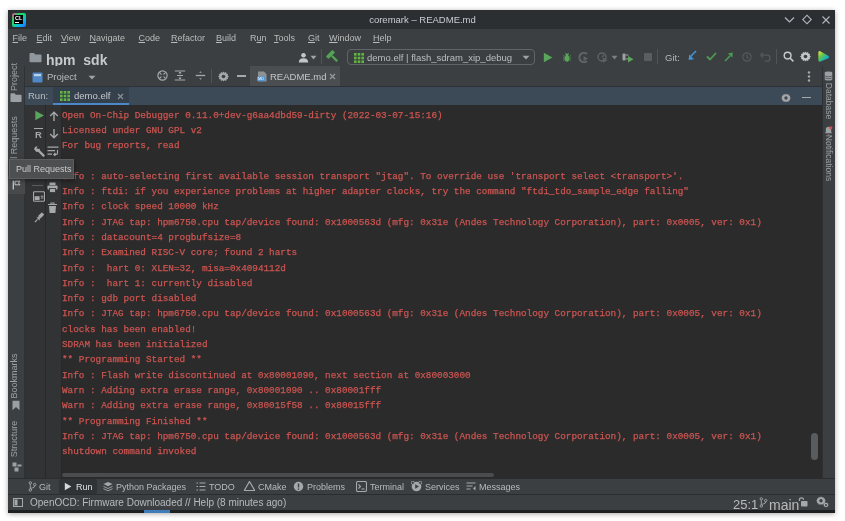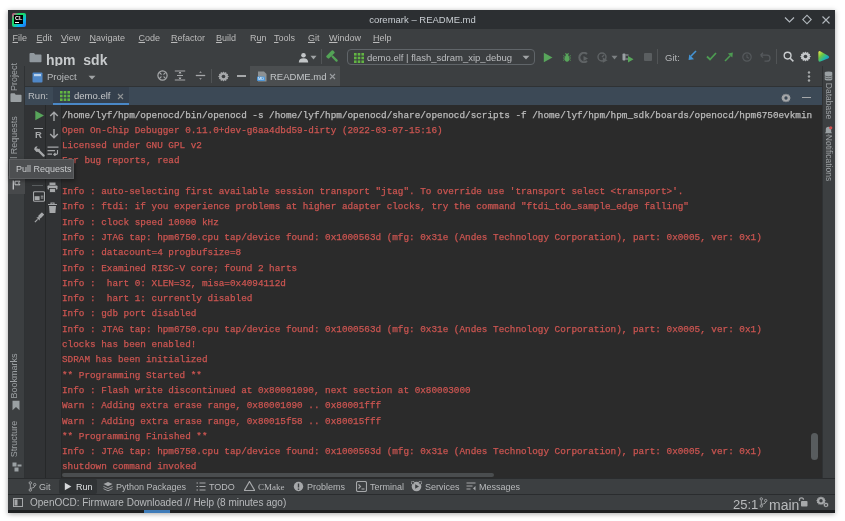--- a/index.html
+++ b/index.html
@@ -270,21 +270,21 @@
     <circle cx="6" cy="6" r="2" fill="#3c4956"></circle>
   </svg>
 <div class="abs" style="left:802px;top:96.5px;width:9px;height:1.6px;background:#a6a8aa;"></div>
 
 <div id="mainarea"></div>
 <div id="stripeL"></div>
 <div id="stripeR"></div>
 <div id="tcol1"></div>
 <div id="tcol2"></div>
 <div id="console">
-<pre id="con"><span class="g">/home/lyf/hpm/openocd/bin/openocd -s /home/lyf/hpm/openocd/share/openocd/scripts -f /home/lyf/hpm/hpm_sdk/boards/openocd/hpm6750evkmin</span>
+<pre id="con">
 Open On-Chip Debugger 0.11.0+dev-g6aa4dbd59-dirty (2022-03-07-15:16)
 Licensed under GNU GPL v2
 For bug reports, read
 <span style="padding-left:31px"></span>
 Info : auto-selecting first available session transport "jtag". To override use 'transport select &lt;transport&gt;'.
 Info : ftdi: if you experience problems at higher adapter clocks, try the command "ftdi_tdo_sample_edge falling"
 Info : clock speed 10000 kHz
 Info : JTAG tap: hpm6750.cpu tap/device found: 0x1000563d (mfg: 0x31e (Andes Technology Corporation), part: 0x0005, ver: 0x1)
 Info : datacount=4 progbufsize=8
 Info : Examined RISC-V core; found 2 harts
@@ -418,21 +418,21 @@
     <path d="M0.5 5.4 L5.5 7.7 L10.5 5.4 M0.5 7.9 L5.5 10.2 L10.5 7.9" stroke="#a6a8aa" stroke-width="1" fill="none"></path>
   </svg>
 <div class="bitem" style="left:116px;">Python Packages</div>
 <svg class="abs" style="left:196px;top:482px;" width="10" height="9" viewBox="0 0 10 9">
     <path d="M0.5 1 L2 1 M0.5 4.5 L2 4.5 M0.5 8 L2 8 M3.5 1 L9.5 1 M3.5 4.5 L9.5 4.5 M3.5 8 L9.5 8" stroke="#a6a8aa" stroke-width="1.2"></path>
   </svg>
 <div class="bitem" style="left:209px;">TODO</div>
 <svg class="abs" style="left:244px;top:481px;" width="11" height="10" viewBox="0 0 11 10">
     <path d="M5.5 0.5 L10.7 9.5 L0.3 9.5 Z" fill="none" stroke="#a6a8aa" stroke-width="1.2"></path>
   </svg>
-<div class="bitem" style="left:258px;font-family:Liberation Serif, serif;">CMake</div>
+<div class="bitem" style="left:258px;">CMake</div>
 <svg class="abs" style="left:293px;top:481px;" width="11" height="11" viewBox="0 0 11 11">
     <circle cx="5.5" cy="5.5" r="4.7" fill="#a6a8aa"></circle>
     <rect x="4.8" y="2.5" width="1.4" height="4" fill="#3c3f41"></rect>
     <rect x="4.8" y="7.5" width="1.4" height="1.4" fill="#3c3f41"></rect>
   </svg>
 <div class="bitem" style="left:307px;">Problems</div>
 <svg class="abs" style="left:356px;top:481px;" width="11" height="11" viewBox="0 0 11 11">
     <rect x="0.5" y="0.5" width="10" height="10" rx="1.5" stroke="#a6a8aa" stroke-width="1.1" fill="none"></rect>
     <path d="M2.5 3.5 L4.5 5.5 L2.5 7.5" stroke="#a6a8aa" stroke-width="1.1" fill="none"></path>
     <path d="M5.5 8 L8.5 8" stroke="#a6a8aa" stroke-width="1.1"></path>

